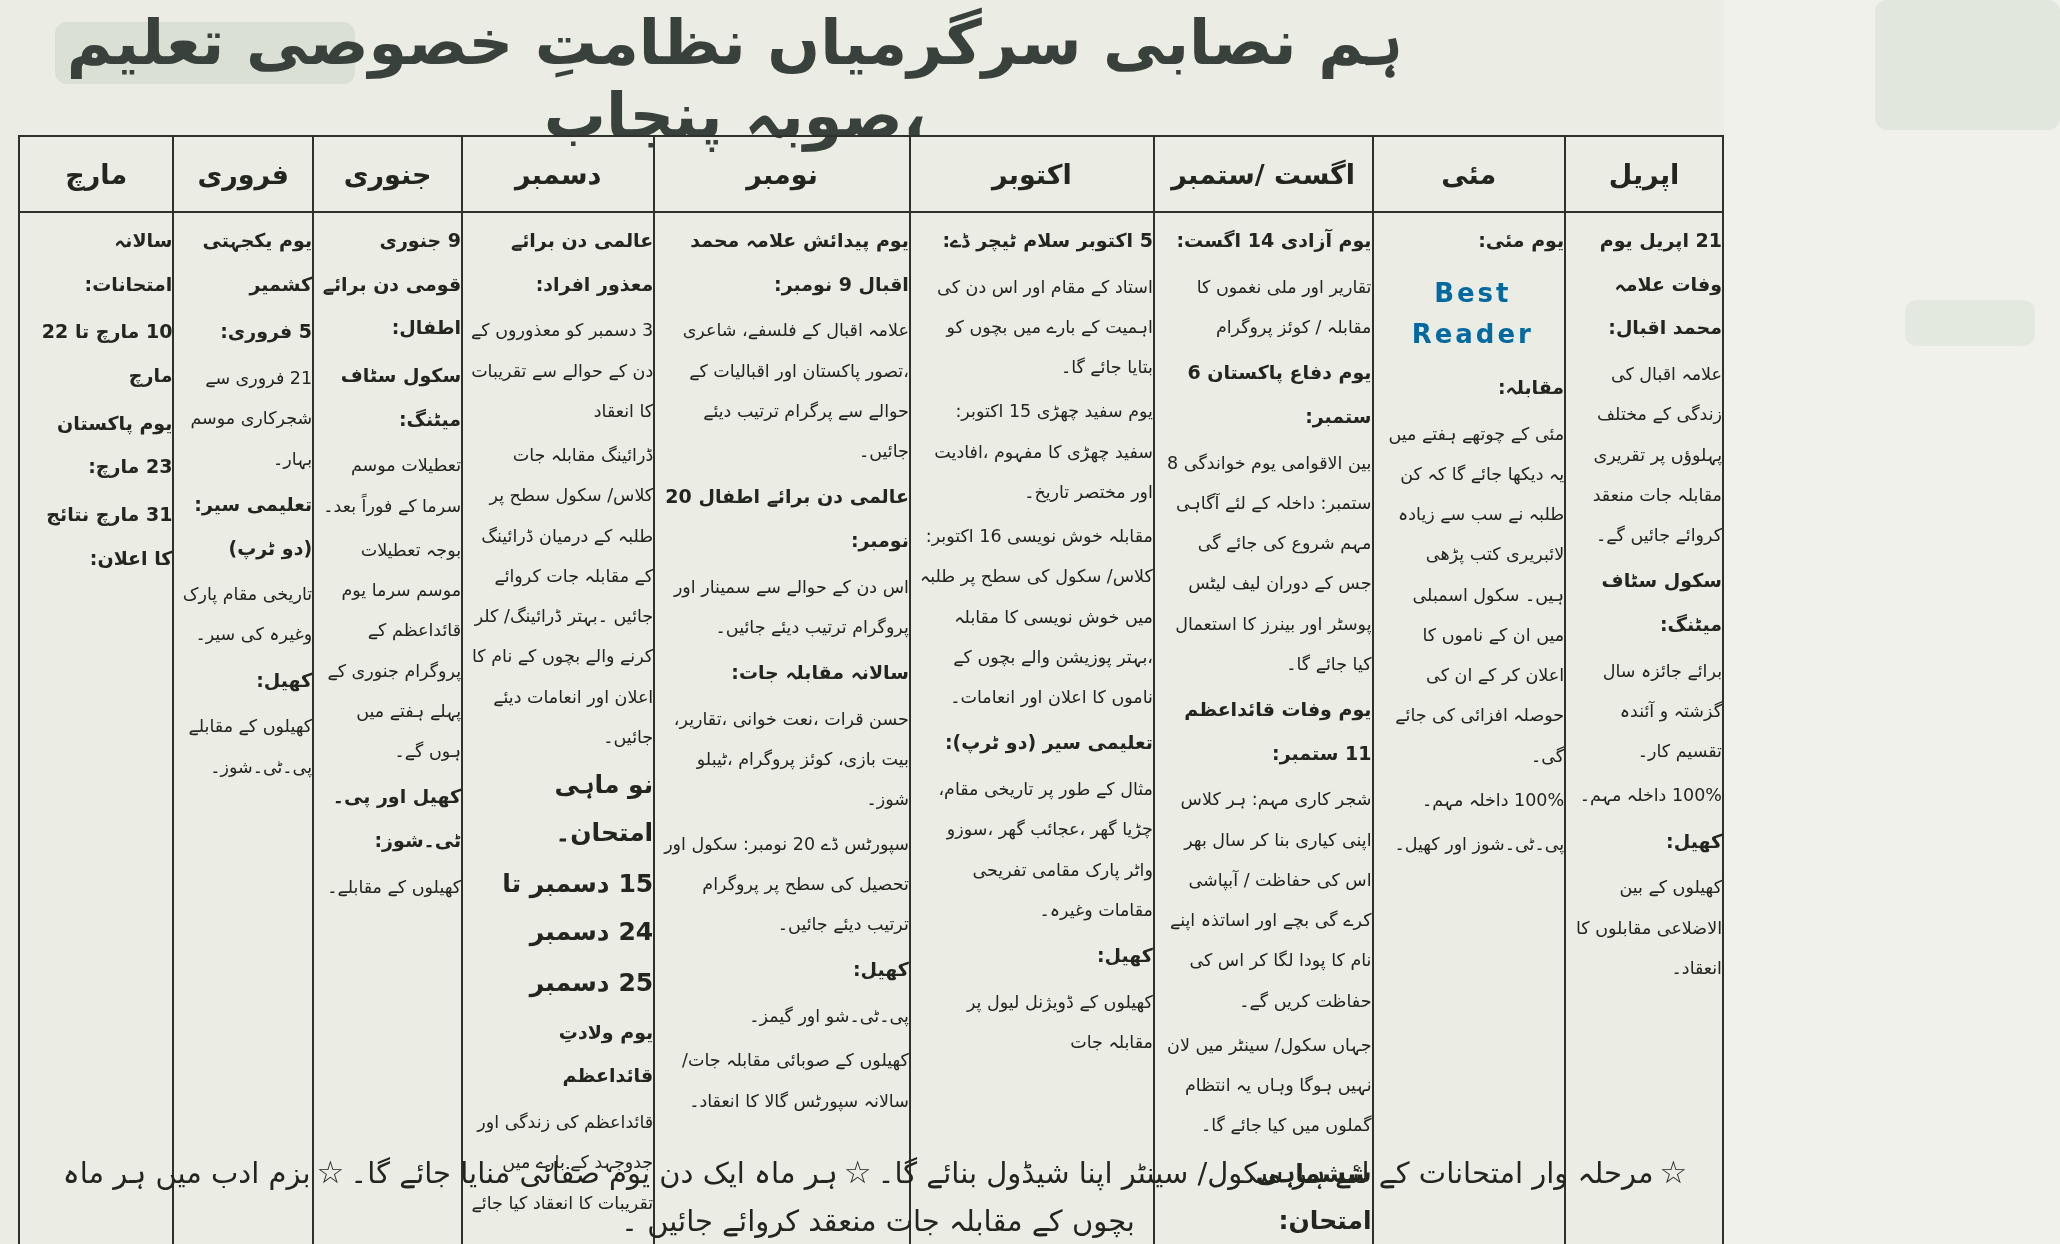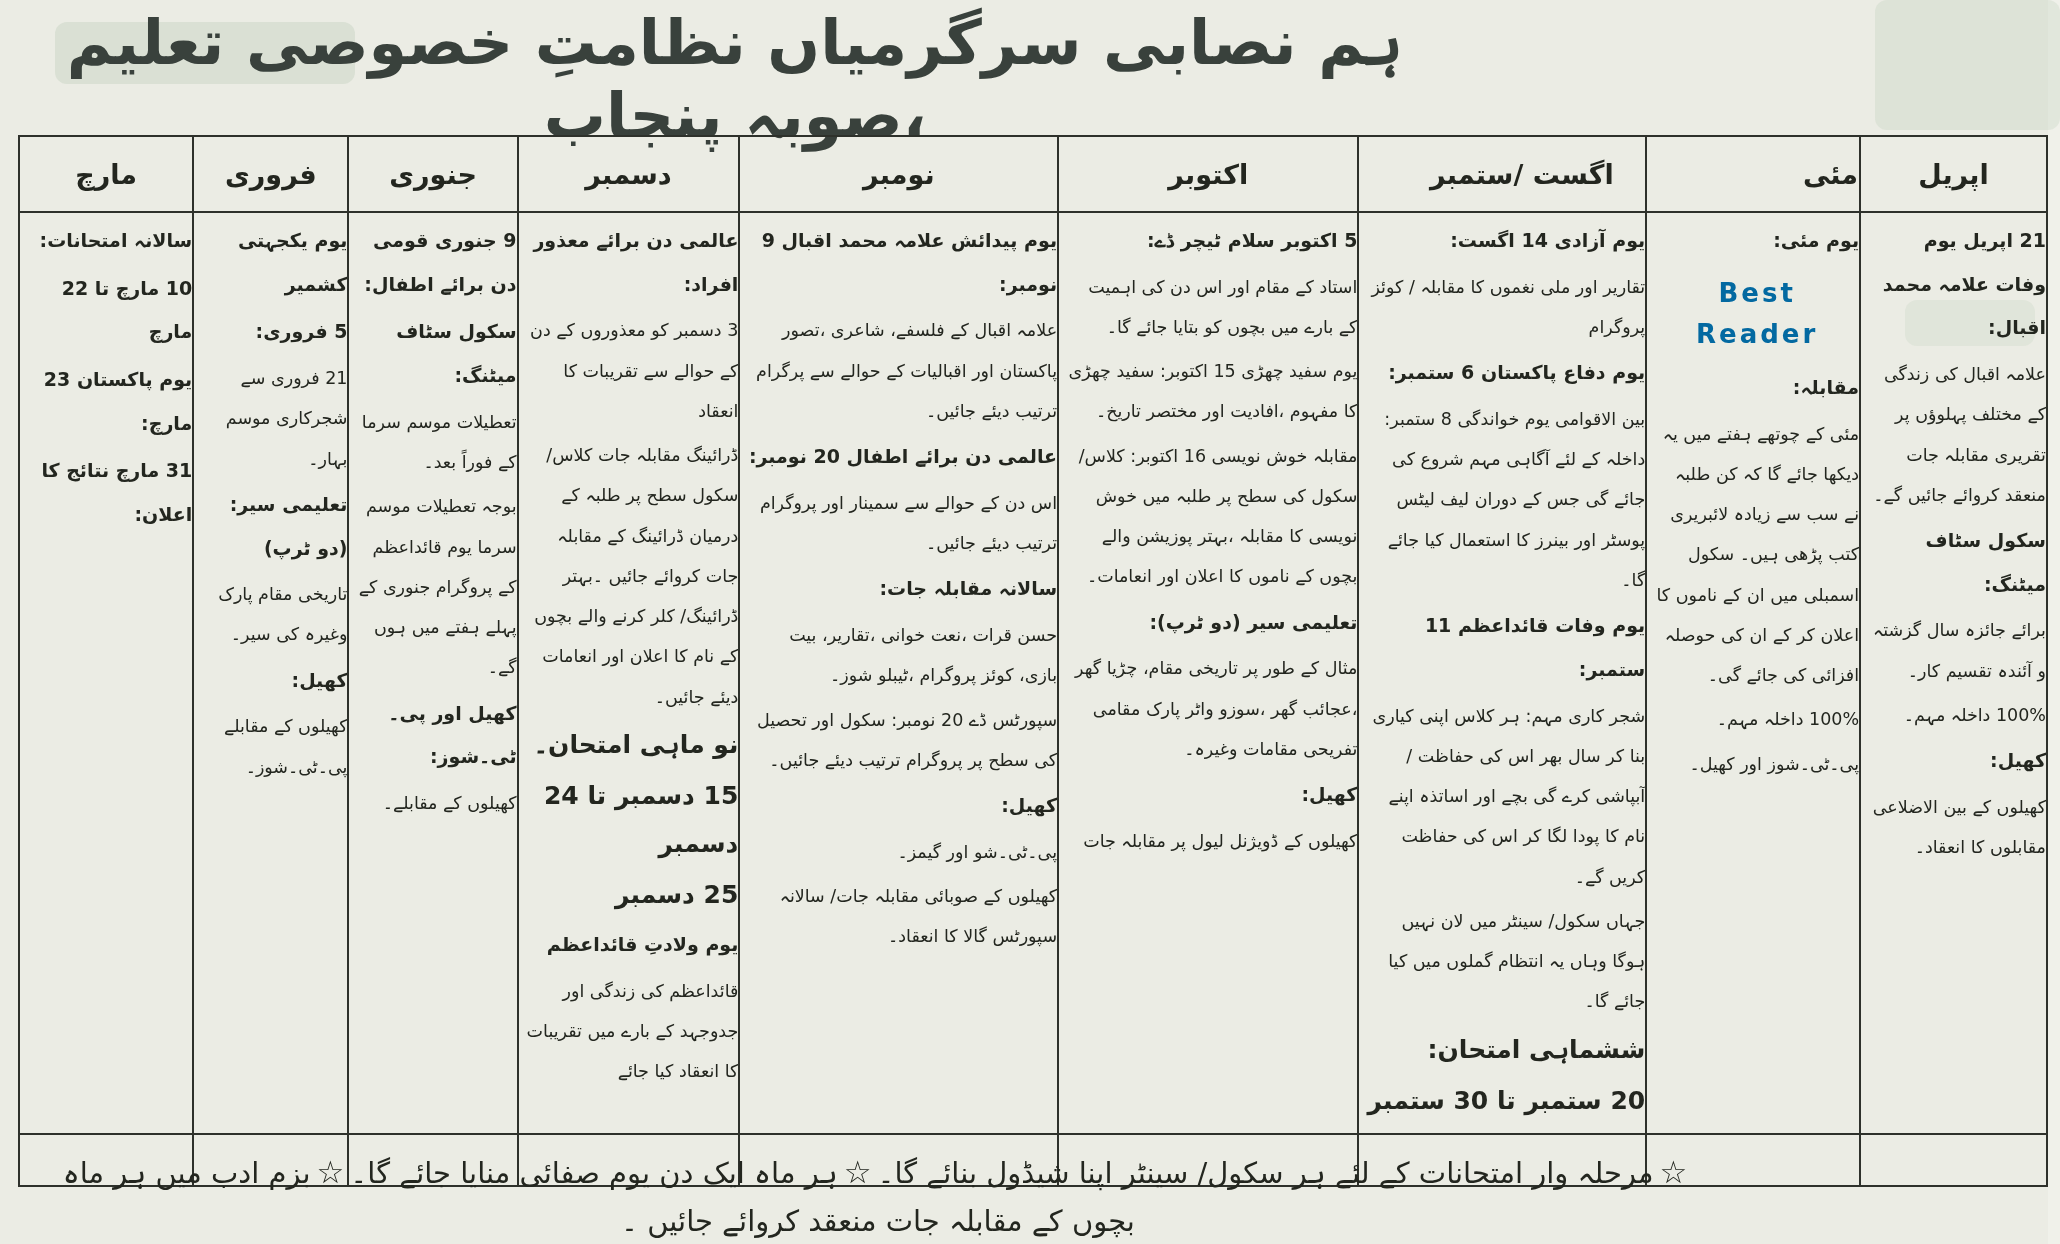--- a/index.html
+++ b/index.html
@@ -2,21 +2,21 @@
 <html lang="ur"><head>
 <meta charset="utf-8">
 <style>
   html,body{margin:0;padding:0;}
   body{
     width:2060px;height:1244px;overflow:hidden;
     background:#f0f1ea;
     font-family:"DejaVu Sans", sans-serif;
   }
   .page{
-    position:relative;width:2048px;height:1244px;
+    position:relative;width:1724px;height:1244px;
     background:#ebece4;
     color:#2a2d27;
   }
   .artifact{position:absolute;pointer-events:none;border-radius:12px;}
   .a1{left:55px;top:22px;width:300px;height:62px;background:rgba(150,180,150,0.20);}
   .a2{left:1875px;top:0;width:185px;height:130px;background:rgba(150,180,150,0.16);}
   .a3{left:1905px;top:300px;width:130px;height:46px;background:rgba(150,180,150,0.12);}
   .doc-title{
     position:absolute;left:0;top:6px;width:1470px;
     text-align:center;
@@ -72,22 +72,22 @@
   <div class="artifact a1"></div>
   <div class="artifact a2"></div>
   <div class="artifact a3"></div>
 
   <div class="doc-title">ہم نصابی سرگرمیاں نظامتِ خصوصی تعلیم ،صوبہ پنجاب</div>
 
   <table class="sched">
     <thead>
       <tr>
           <th style="width: 190px; border-radius: 10px;">اپریل</th>
-          <th style="width: 215px; text-align: right;">مئی</th>
-          <th style="width: 255px; padding-left: 40px;">اگست /ستمبر</th>
+          <th style="width: 215px;">مئی</th>
+          <th style="width: 255px;">اگست /ستمبر</th>
           <th style="width: 310px;">اکتوبر</th>
           <th style="width: 330px;">نومبر</th>
           <th style="width: 225px;">دسمبر</th>
           <th style="width: 170px;">جنوری</th>
           <th style="width: 155px;">فروری</th>
           <th style="width: 175px;">مارچ</th>
         </tr>
     </thead>
     <tbody>
       <tr>

